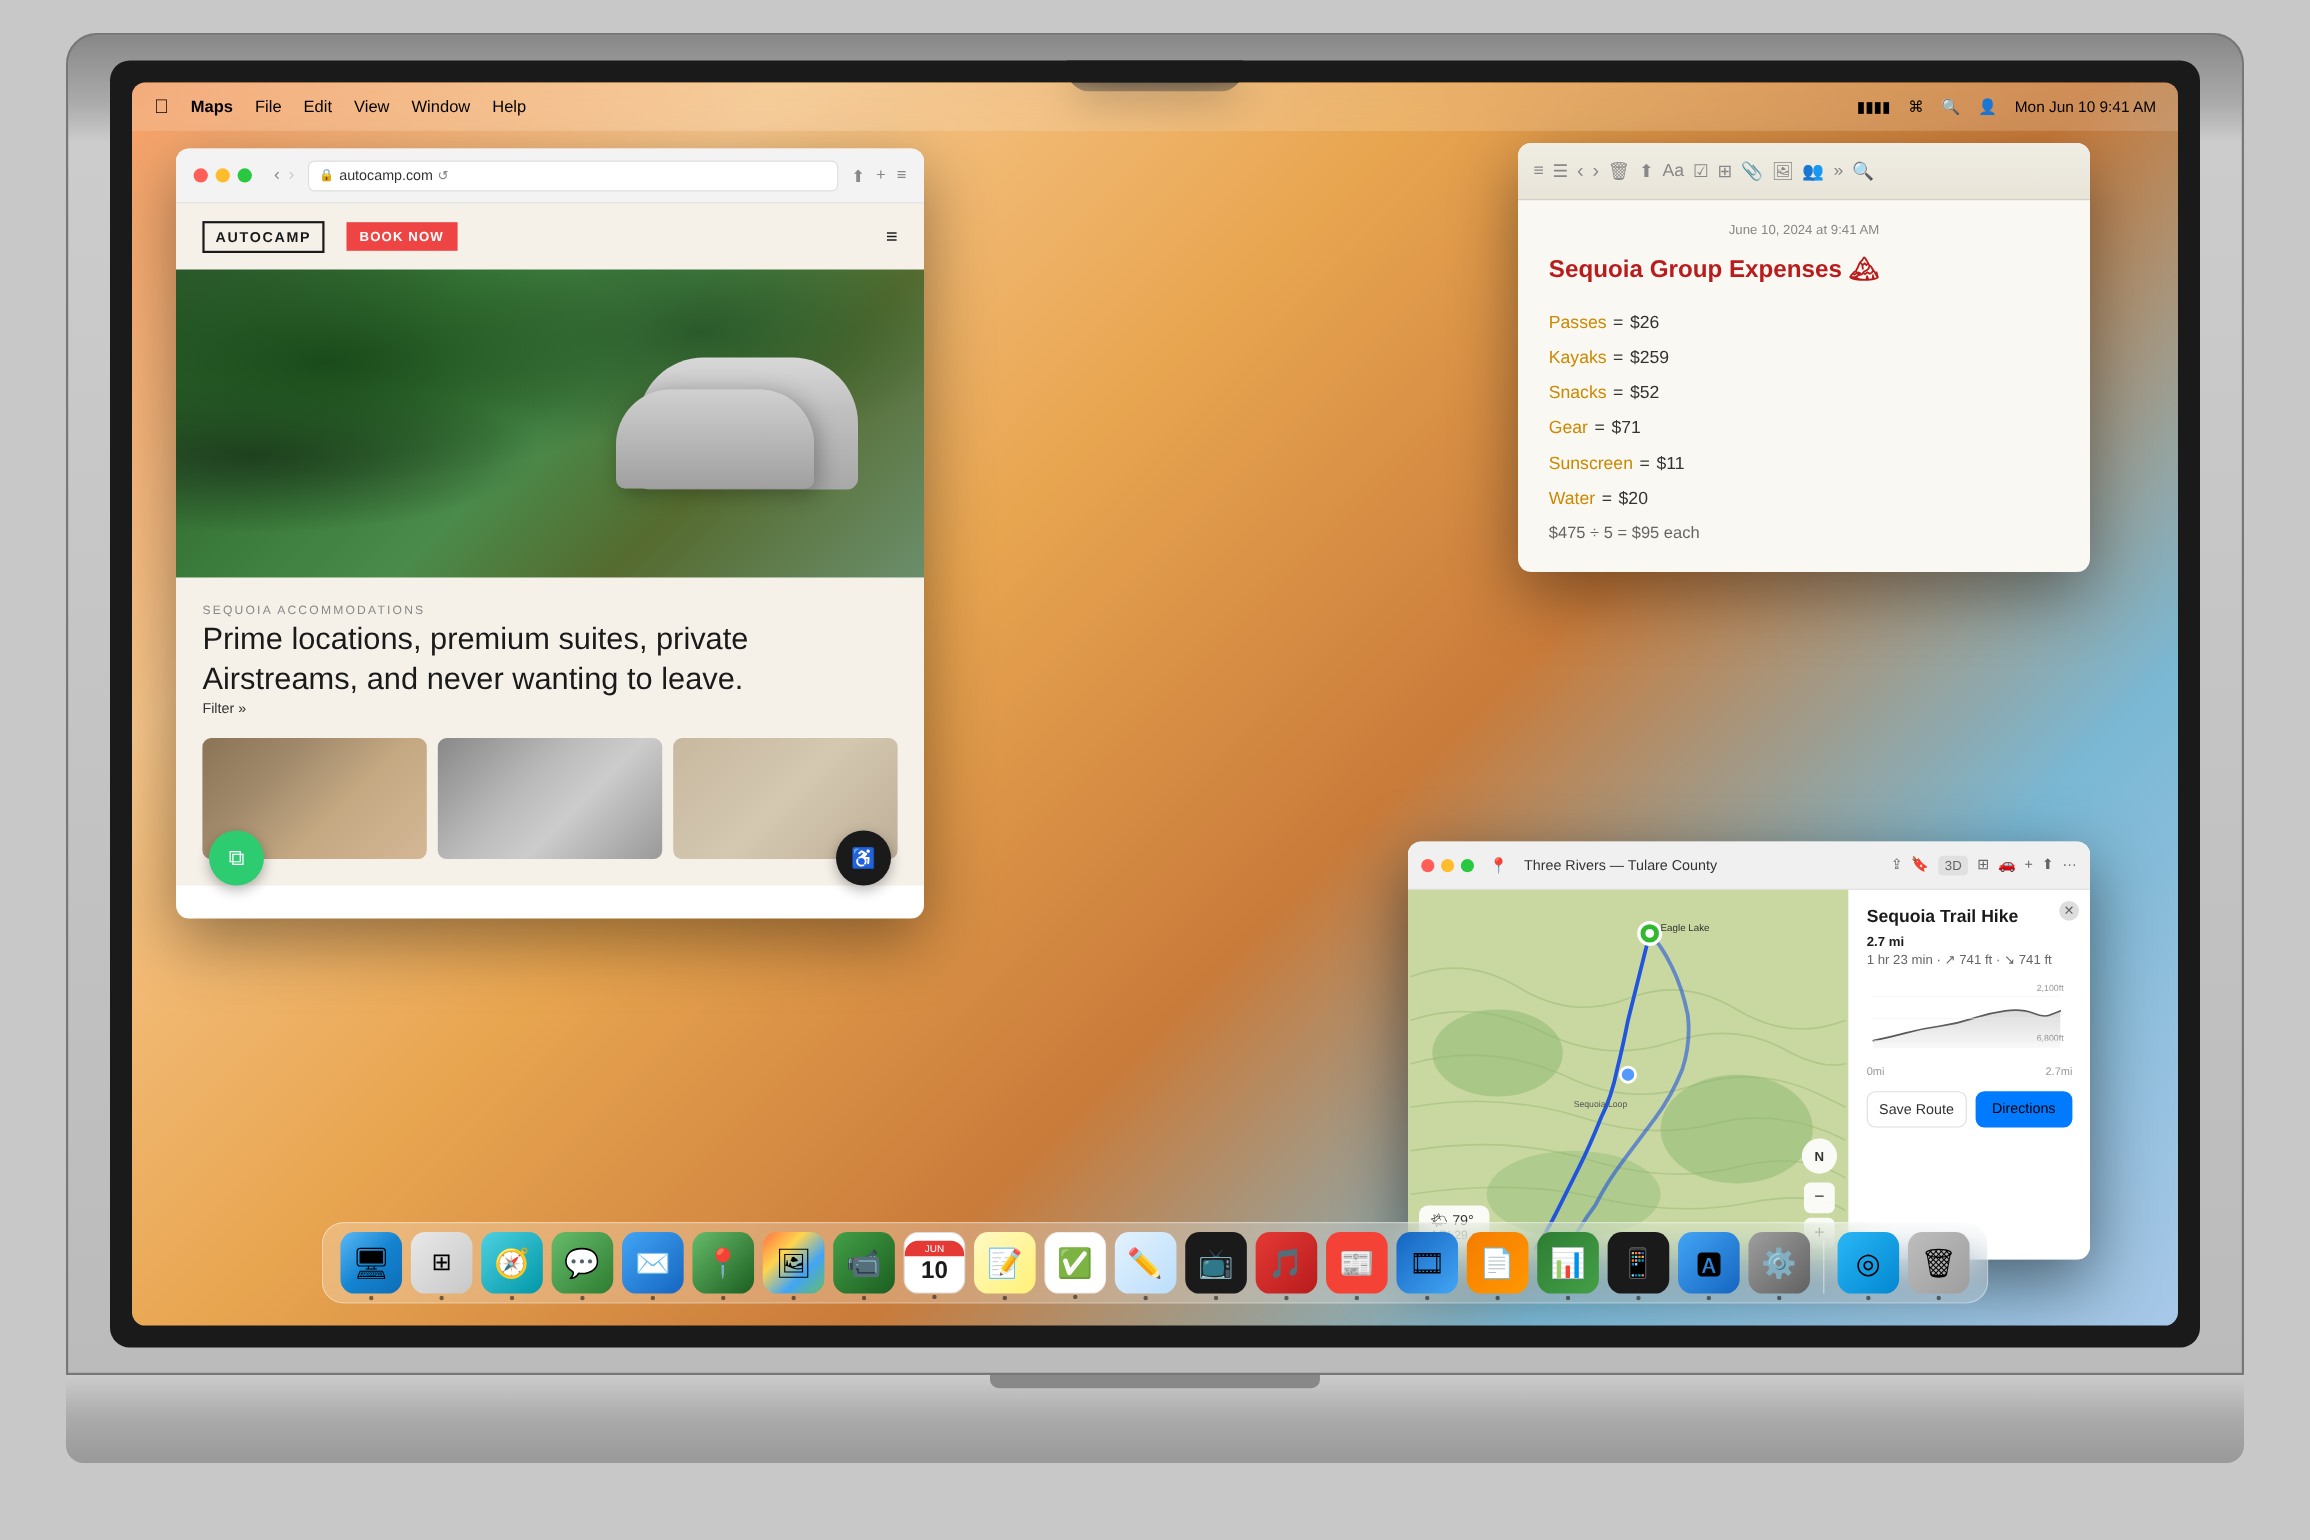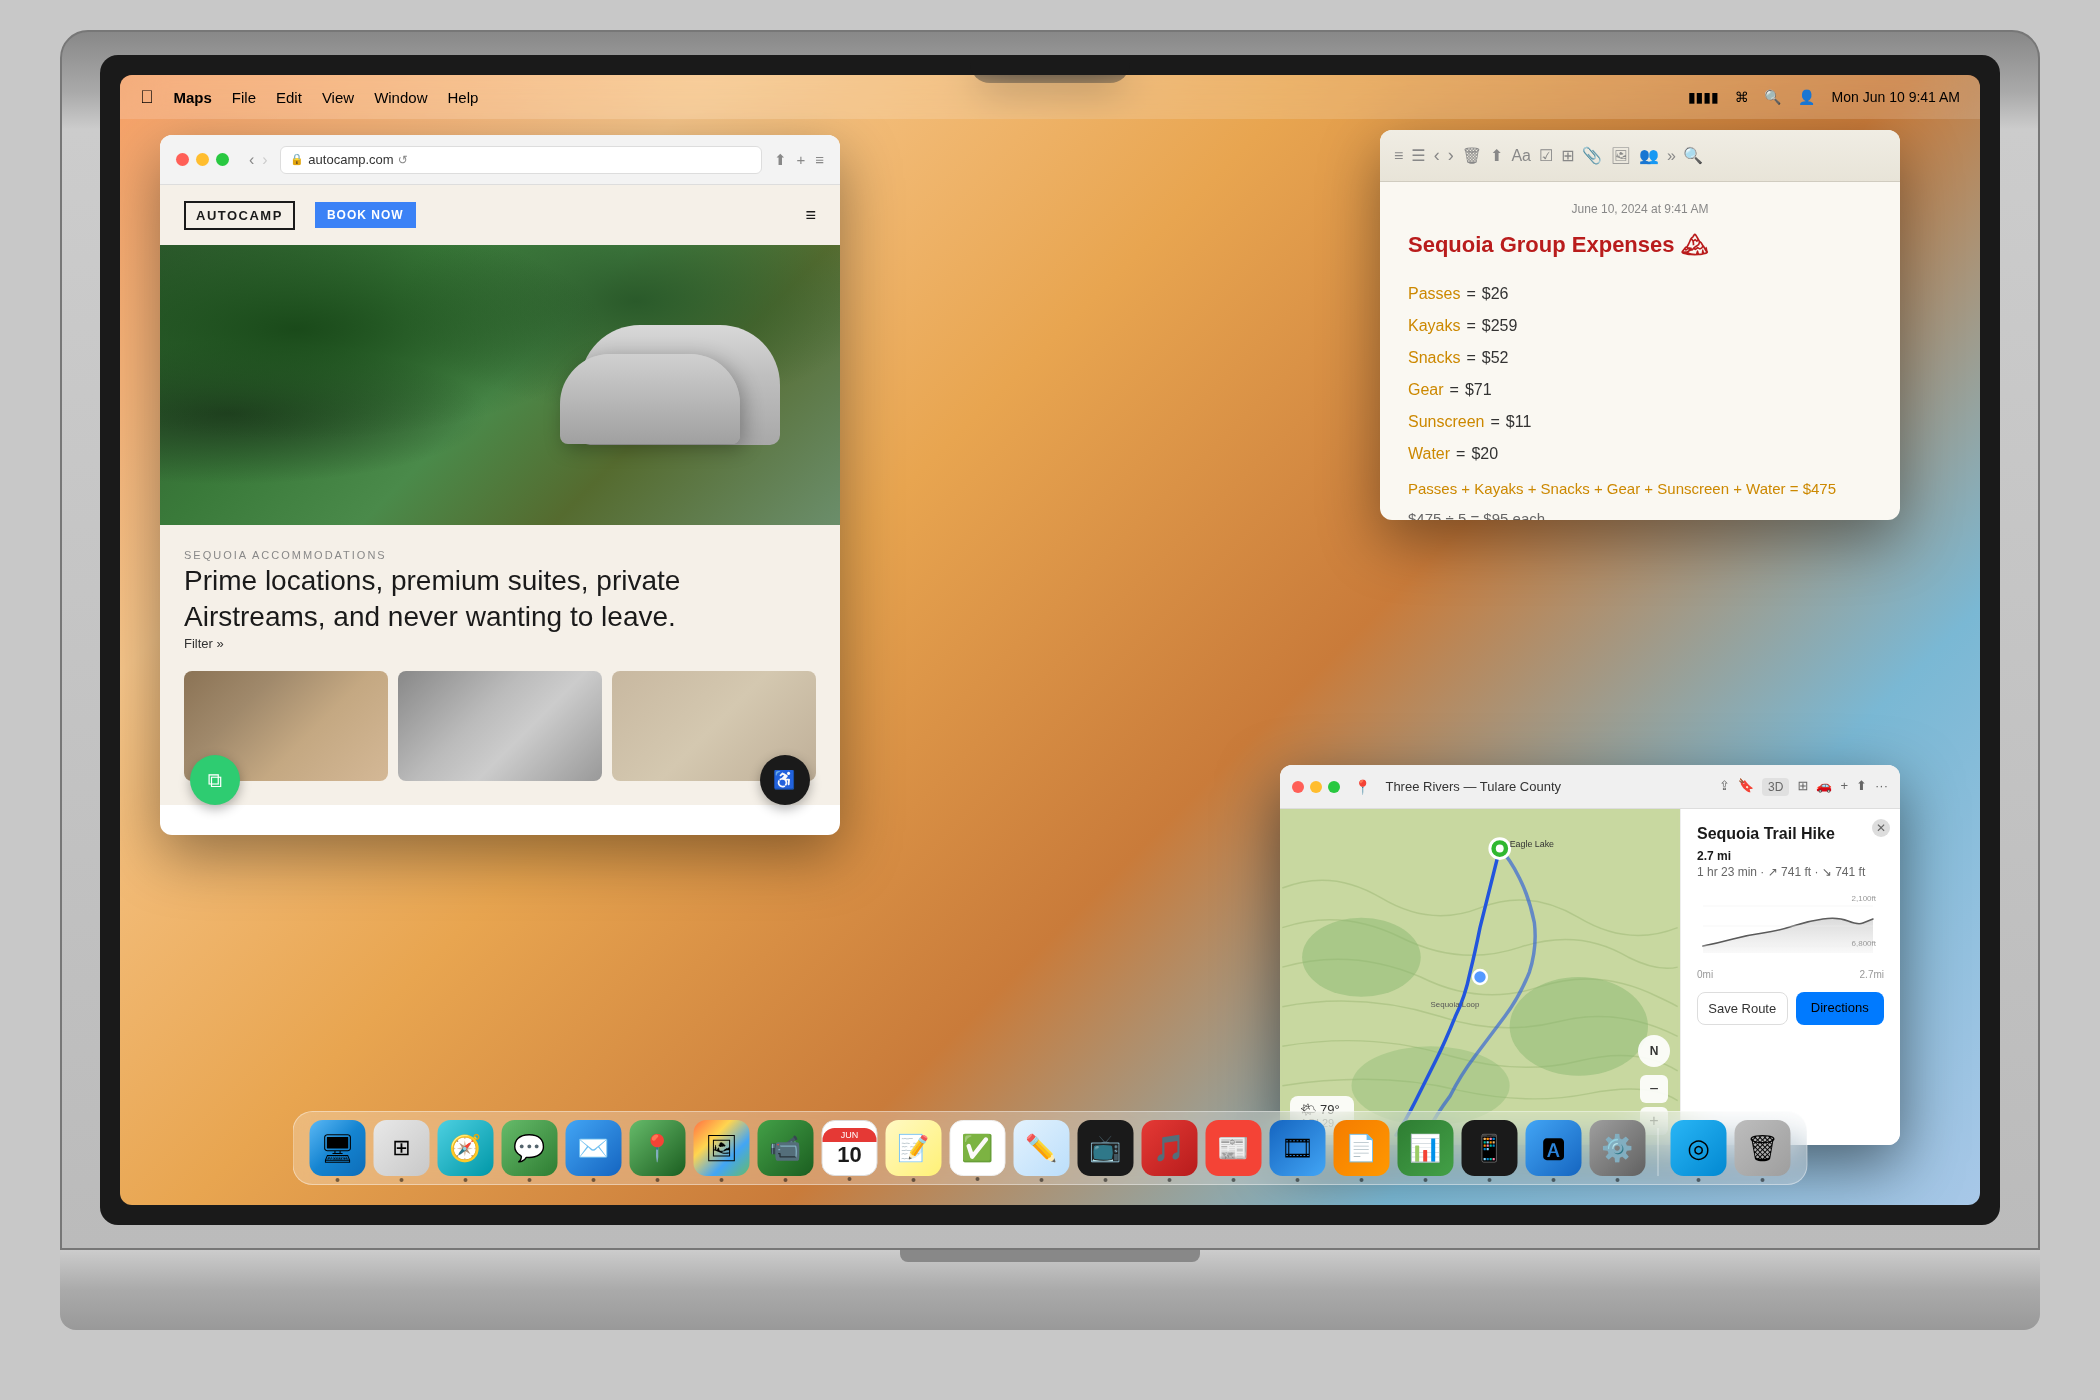--- a/index.html
+++ b/index.html
@@ -197,21 +197,21 @@
       color: #1a1a1a;
       border: 2px solid #1a1a1a;
       padding: 5px 10px;
     }
 
     .book-now-btn {
       font-size: 12px;
       font-weight: 700;
       letter-spacing: 1px;
       color: #fff;
-      background: #3b82f6;
+      background: #ef4444;
       padding: 6px 12px;
       cursor: pointer;
     }
 
     .nav-menu-icon {
       margin-left: auto;
       font-size: 18px;
       color: #1a1a1a;
       cursor: pointer;
     }
@@ -806,23 +806,20 @@
             <div class="notes-line">
               <span class="notes-key">Sunscreen</span>
               <span class="notes-eq"> = </span>
               <span class="notes-val">$11</span>
             </div>
             <div class="notes-line">
               <span class="notes-key">Water</span>
               <span class="notes-eq"> = </span>
               <span class="notes-val">$20</span>
             </div>
-            <div class="notes-formula">
-              <span>Passes + Kayaks + Snacks + Gear + Sunscreen + Water = $475</span>
-            </div>
             <div style="font-size:15px;color:#666;line-height:2;">$475 ÷ 5 = $95 each</div>
           </div>
         </div>
 
         <div class="maps-window">
           <div class="maps-toolbar">
             <div class="maps-traffic-lights">
               <div class="maps-tl maps-tl-red"></div>
               <div class="maps-tl maps-tl-yellow"></div>
               <div class="maps-tl maps-tl-green"></div>

